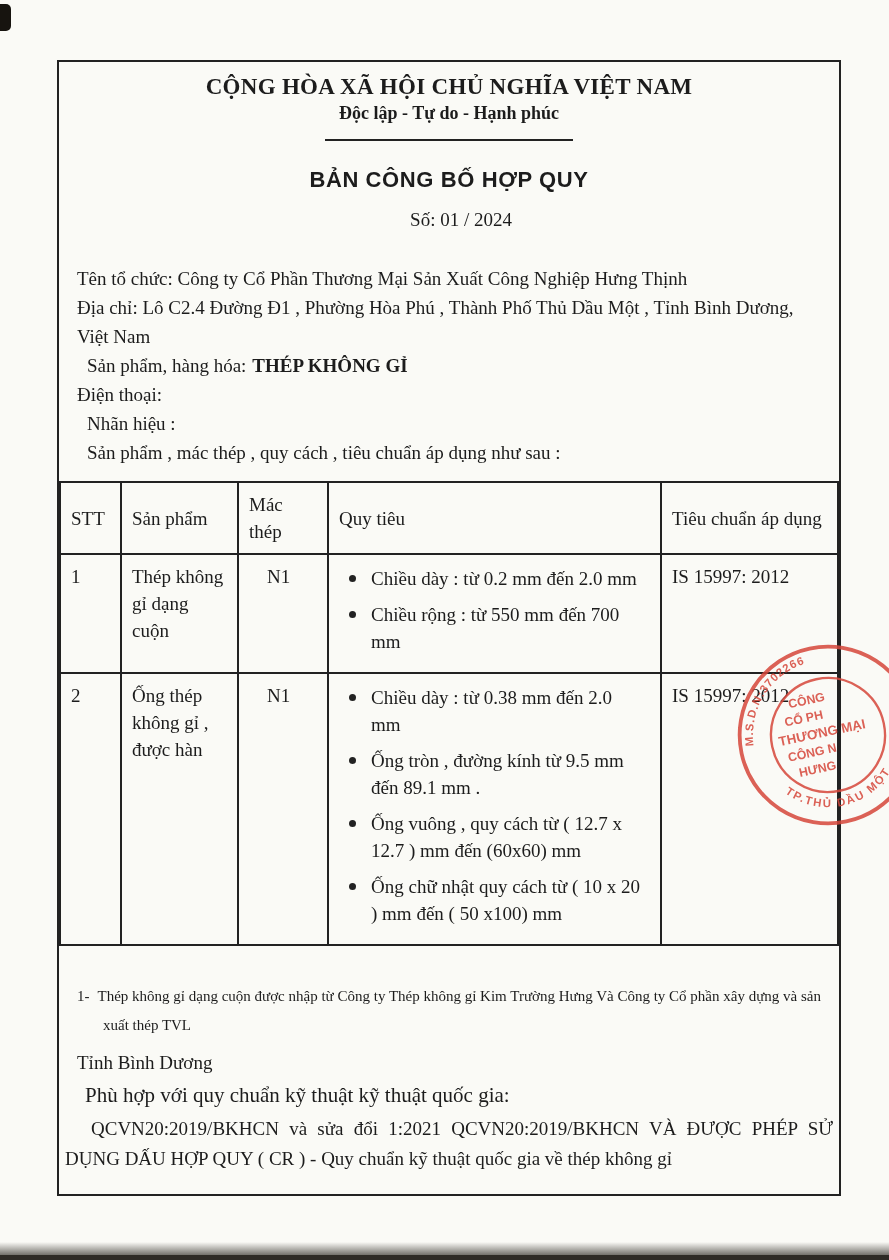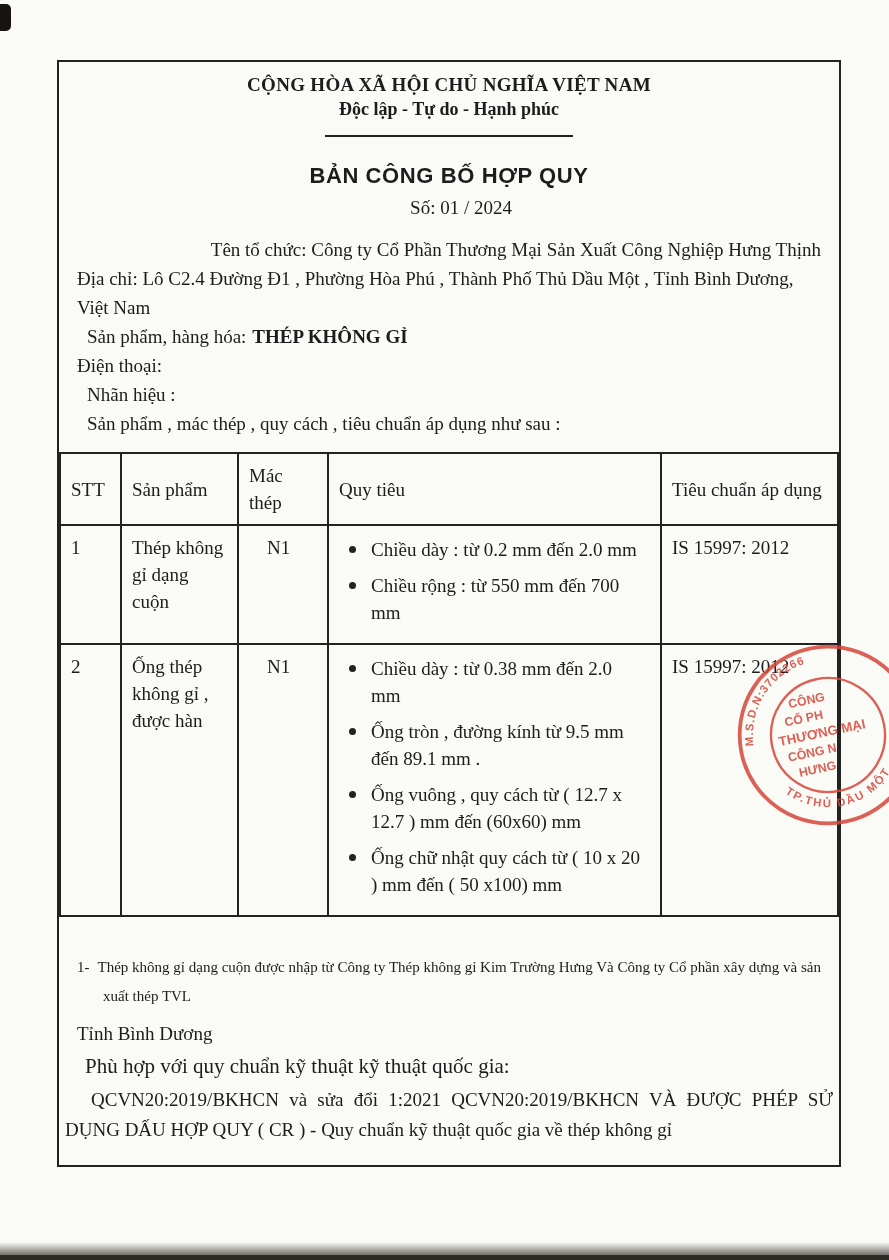--- a/index.html
+++ b/index.html
@@ -15,29 +15,29 @@
   .corner-mark{position:absolute;left:0;top:4px;width:11px;height:27px;background:#17140f;border-radius:0 5px 5px 0;}
   .bottom-edge{position:absolute;left:0;right:0;bottom:0;height:18px;
     background:linear-gradient(to bottom, rgba(90,85,75,0), rgba(48,44,38,0.92));}
   .bottom-edge-line{position:absolute;left:0;right:0;bottom:0;height:5px;background:#2e2b26;}
 
   .frame{
     position:absolute;left:57px;top:60px;width:784px;min-height:1092px;
     border:2px solid #222;box-sizing:border-box;background:transparent;
   }
   .center{text-align:center;}
-  .nat-header{font-weight:bold;font-size:19px;margin-top:12px;letter-spacing:0.3px;}
+  .nat-header{font-weight:bold;font-size:23px;margin-top:12px;letter-spacing:0.3px;}
   .motto{display:inline-block;font-weight:bold;font-size:18px;
     border-bottom:2px solid #222;padding:0 14px 15px 14px;margin-top:3px;}
   .doc-title{font-family:"Liberation Sans", sans-serif;font-weight:bold;font-size:22px;
     letter-spacing:0.6px;margin-top:26px;}
-  .doc-no{font-size:19px;margin-top:8px;padding-left:24px;}
+  .doc-no{font-size:19px;margin-top:16px;padding-left:24px;}
 
   .para{font-size:19px;line-height:29px;margin:0 18px;}
-  .para.first{margin-top:16px;text-align:right;}
+  .para.first{margin-top:33px;}
   .para.indent{margin-left:28px;}
   .product-name{font-weight:bold;margin-left:6px;}
 
   table.spec{width:100%;border-collapse:collapse;table-layout:fixed;margin-top:14px;font-size:19px;}
   table.spec th, table.spec td{border:2px solid #222;padding:8px 10px;vertical-align:top;
     text-align:left;font-weight:normal;font-size:19px;line-height:27px;}
   table.spec th{vertical-align:middle;height:26px;}
   .cell-stt{text-align:center;}
   .cell-product{text-align:justify;}
   .cell-grade{padding-left:28px !important;}

